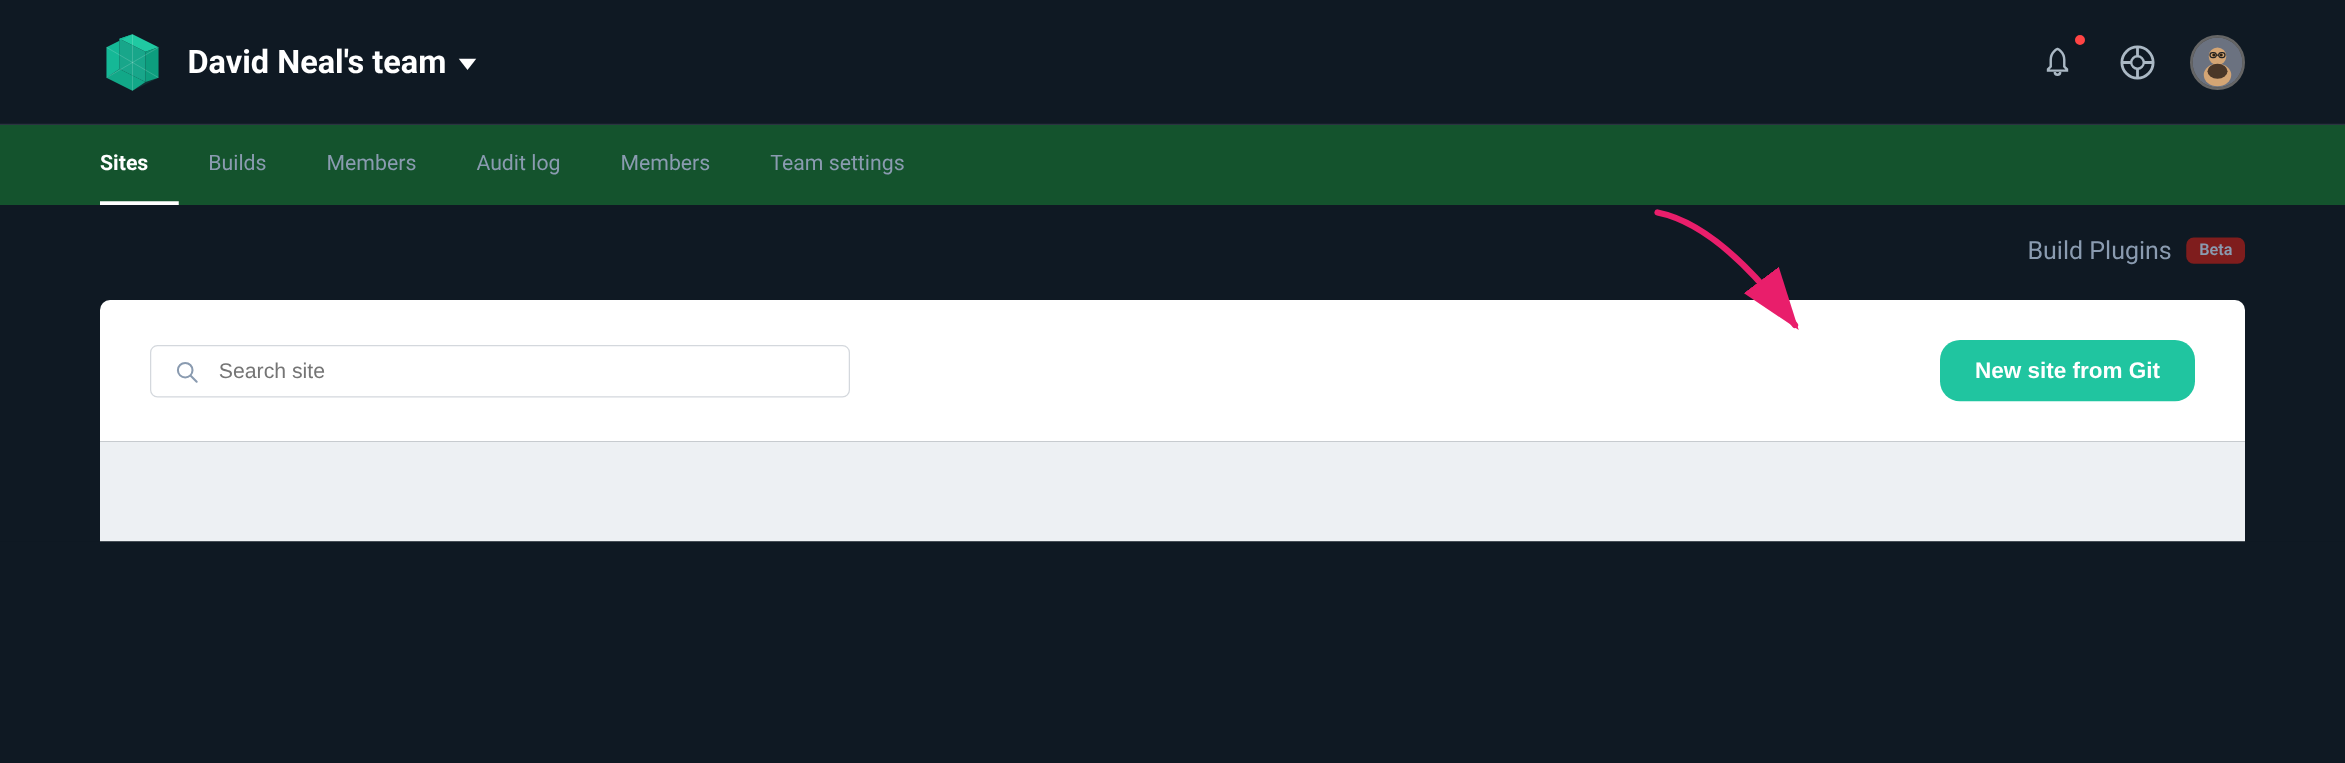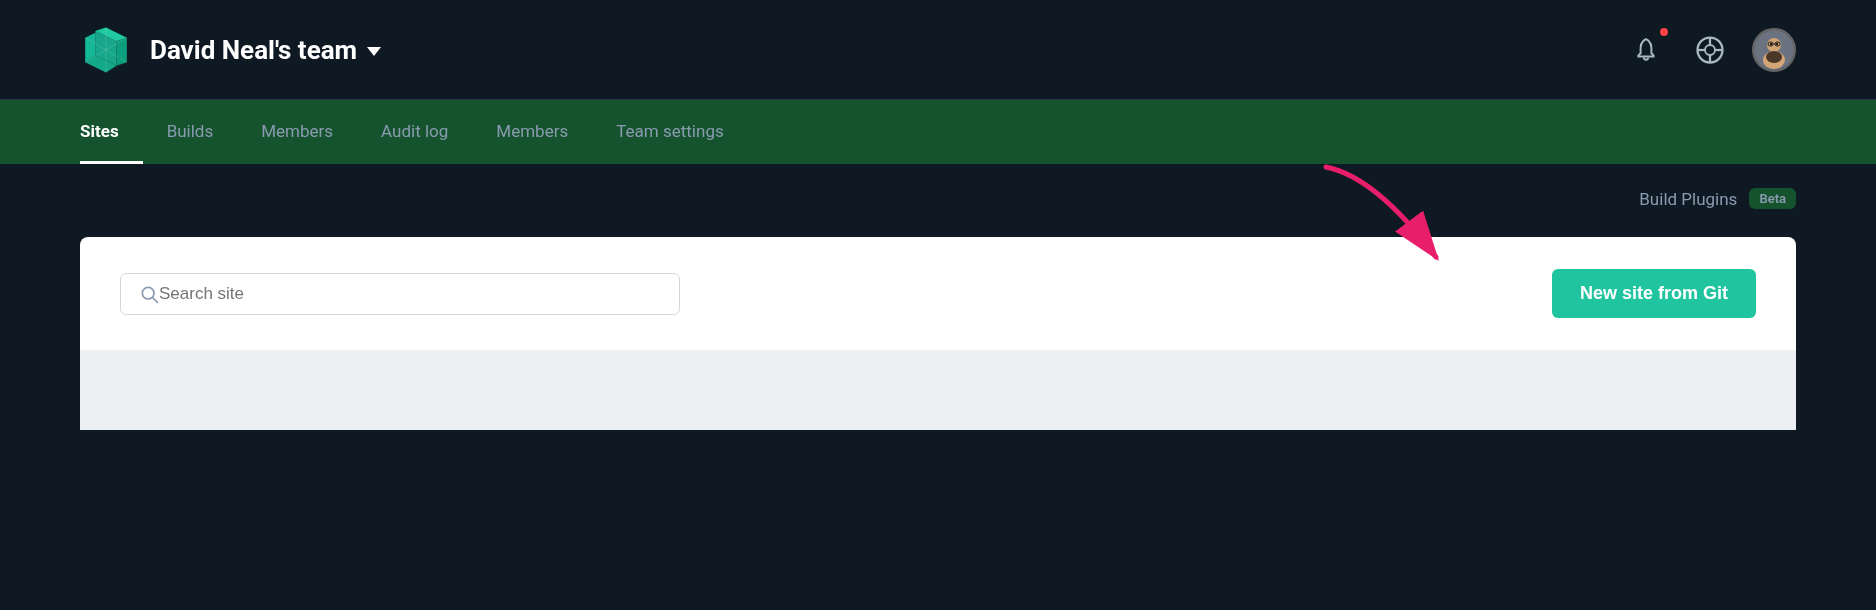--- a/index.html
+++ b/index.html
@@ -144,26 +144,26 @@
 
     .build-plugins-row {
       display: flex;
       justify-content: flex-end;
       align-items: center;
       gap: 12px;
       margin-bottom: 28px;
     }
 
     .build-plugins-label {
-      font-size: 17px;
+      font-size: 20px;
       color: #8a9bb0;
     }
 
     .beta-badge {
-      background-color: #14532d;
+      background-color: #7f1d1d;
       color: #8a9bb0;
       font-size: 13px;
       font-weight: 600;
       padding: 3px 10px;
       border-radius: 6px;
     }
 
     .white-panel {
       background-color: #ffffff;
       border-radius: 8px 8px 0 0;
@@ -177,42 +177,42 @@
     }
 
     .search-wrapper {
       display: flex;
       align-items: flex-end;
       border: 1.5px solid #d4d8dd;
       border-radius: 6px;
       padding: 10px 18px;
       width: 560px;
       background: #fff;
-      gap: 0;
+      gap: 16px;
     }
 
     .search-icon-svg {
       color: #8a9bb0;
       flex-shrink: 0;
     }
 
     .search-input {
       border: none;
       outline: none;
       font-size: 17px;
       color: #8a9bb0;
       width: 100%;
       background: transparent;
     }
 
     .new-site-btn {
       background-color: #20c5a0;
       color: #ffffff;
       border: none;
-      border-radius: 6px;
+      border-radius: 16px;
       padding: 14px 28px;
       font-size: 18px;
       font-weight: 600;
       cursor: pointer;
       white-space: nowrap;
     }
 
     .arrow-annotation {
       position: absolute;
       right: 320px;

